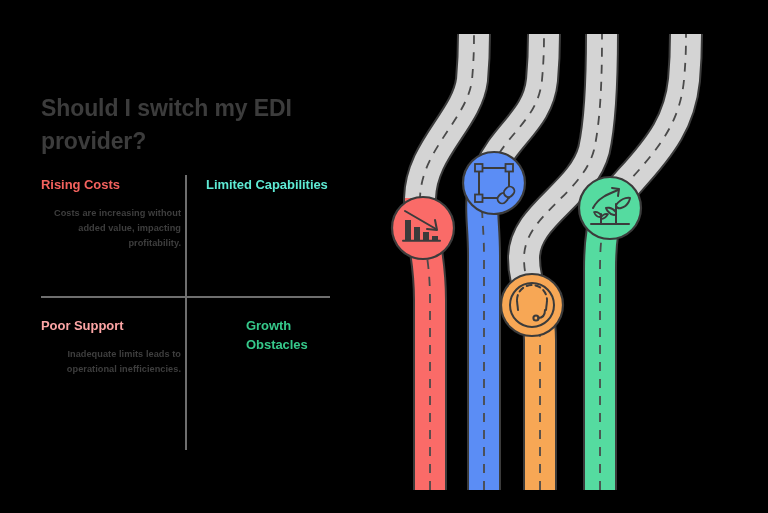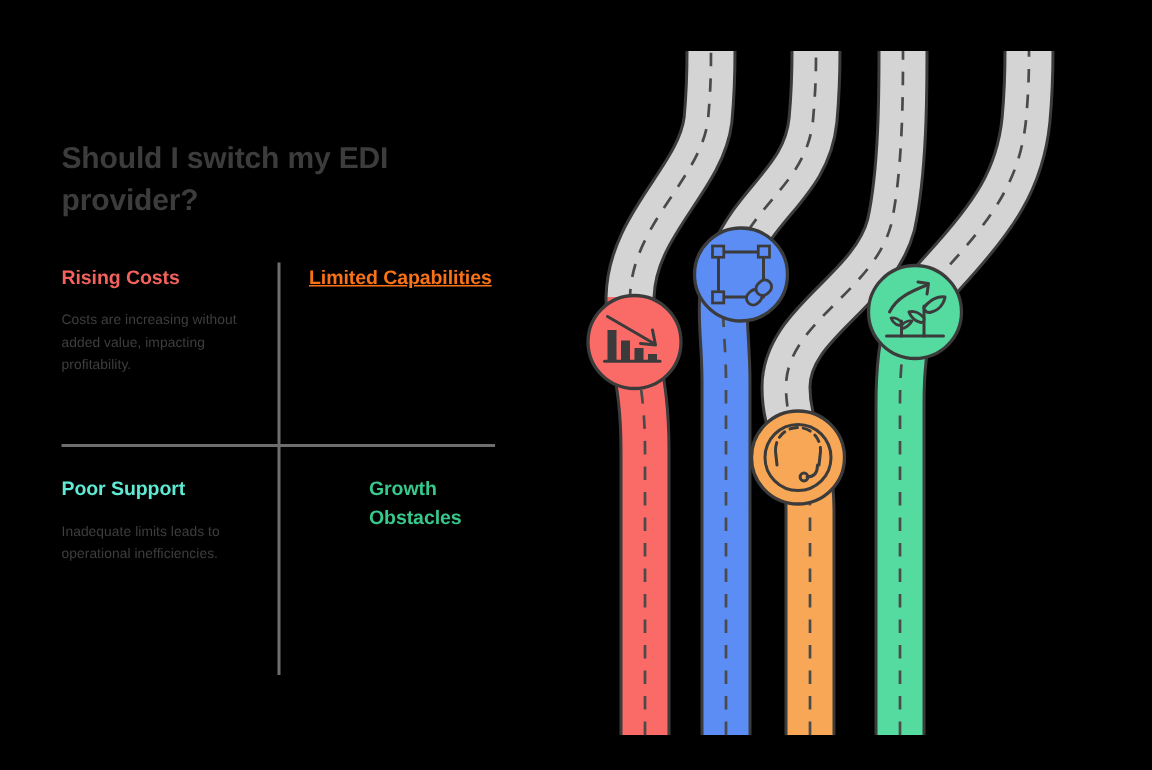--- a/index.html
+++ b/index.html
@@ -29,21 +29,21 @@
     left: 0; top: 0;
     width: 380px;
     height: 513px;
   }
 
   .main-title {
     position: absolute;
     left: 41px;
     top: 92px;
     width: 265px;
-    font-size: 20px;
+    font-size: 23px;
     font-weight: bold;
     line-height: 1.42;
     color: #3C3C3C;
     letter-spacing: -0.1px;
   }
 
   
   .divider-h {
     position: absolute;
     left: 41px;
@@ -72,25 +72,26 @@
 
   .quad-title {
     font-size: 13px;
     font-weight: bold;
     line-height: 1.45;
     margin: 0 0 11px 0;
     letter-spacing: -0.05px;
   }
   .quad-body {
     font-size: 9.2px;
-    font-weight: normal;
+    font-weight: bold;
     line-height: 1.62;
     color: #3E3E3E;
     margin: 0;
     letter-spacing: 0.05px;
+    text-align: right;
   }
 
   
   .illustration {
     position: absolute;
     left: 372px;
     top: 0;
     width: 396px;
     height: 513px;
   }
@@ -120,25 +121,25 @@
 
     <div class="divider-h"></div>
     <div class="divider-v"></div>
 
     <div class="quad quad-tl">
       <p class="quad-title" style="color:#F4625E;">Rising Costs</p>
       <p class="quad-body">Costs are increasing without added value, impacting profitability.</p>
     </div>
 
     <div class="quad quad-tr">
-      <p class="quad-title" style="color:#f97316;text-decoration:underline;">Limited Capabilities</p>
+      <p class="quad-title" style="color:#5eead4;">Limited Capabilities</p>
     </div>
 
     <div class="quad quad-bl">
-      <p class="quad-title" style="color:#5eead4;">Poor Support</p>
+      <p class="quad-title" style="color:#fca5a5;">Poor Support</p>
       <p class="quad-body">Inadequate limits leads to operational inefficiencies.</p>
     </div>
 
     <div class="quad quad-br">
       <p class="quad-title" style="color:#36C98B;margin-left:40px;">Growth Obstacles</p>
     </div>
   </div>
 
   <div class="illustration">
     <svg width="396" height="513" viewBox="0 0 396 513" xmlns="http://www.w3.org/2000/svg">

